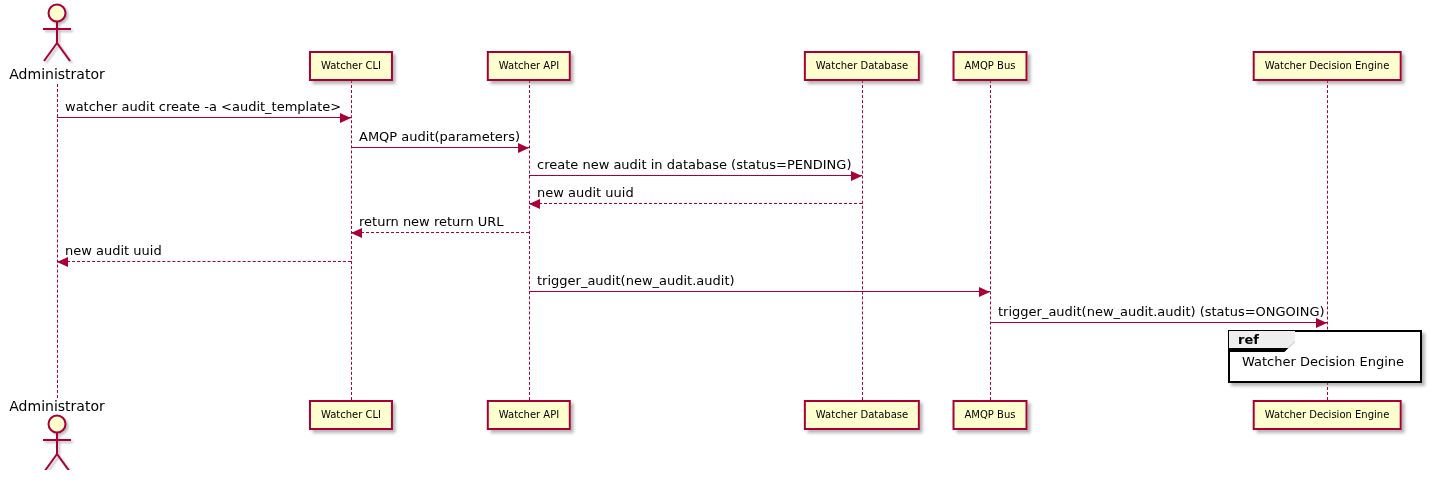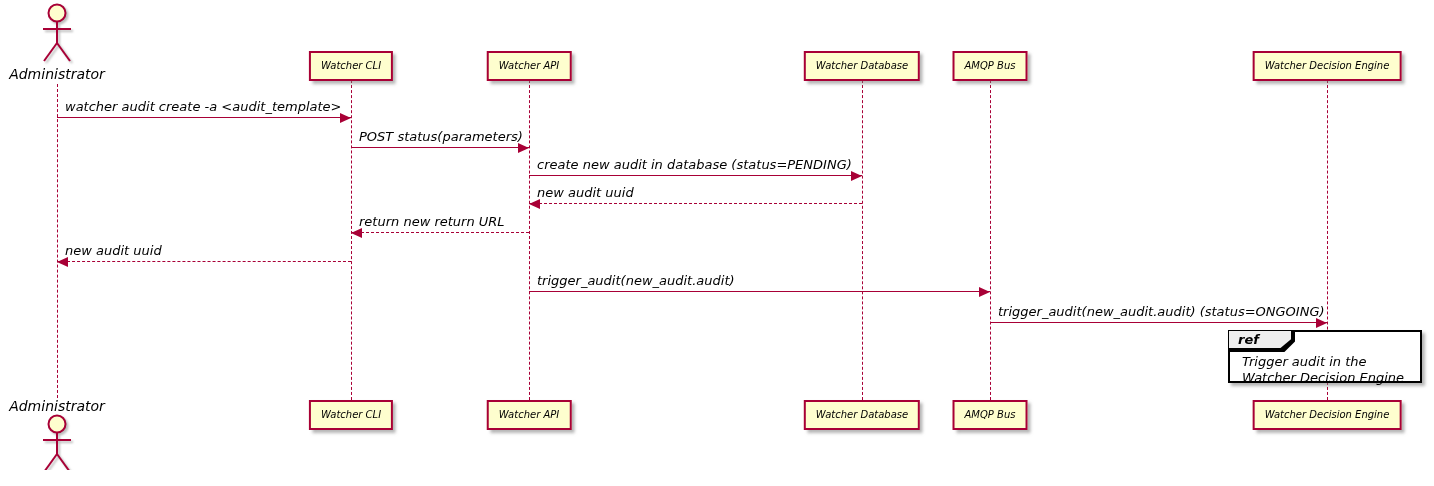--- a/index.html
+++ b/index.html
@@ -4,21 +4,20 @@
 <style>
   html, body { margin: 0; padding: 0; background: #ffffff; }
   #diagram {
     position: relative;
     width: 1434px;
     height: 470px;
     background: var(--bg, #ffffff);
     font-family: "DejaVu Sans", "Liberation Sans", sans-serif;
     color: var(--text, #000000);
     overflow: hidden;
-    font-style: italic;
   }
   .pbox {
     position: absolute;
     transform: translateX(-50%);
     background: var(--pfill, #FEFECE);
     border: 2px solid var(--accent, #A80036);
     padding: 5px 10px;
     font-size: 10px;
     line-height: 16px;
     white-space: nowrap;
@@ -79,20 +78,21 @@
     width: 66px; height: 21px;
     background: var(--refborder, #000000);
     clip-path: polygon(0 0, 100% 0, 100% 50%, 84% 100%, 0 100%);
   }
   .ref-head-inner {
     position: absolute;
     top: 0; left: 0;
     width: 62px; height: 17px;
     background: var(--refhead, #EEEEEE);
     clip-path: polygon(0 0, 100% 0, 100% 48%, 83% 100%, 0 100%);
+    padding-left: 24px;
   }
   .ref-keyword {
     position: absolute;
     top: 1px; left: 9px;
     font-size: 13px;
     font-weight: bold;
   }
   .ref-line {
     position: relative;
     margin-left: 12px;
@@ -141,21 +141,21 @@
     <div class="msg" style="left: 57px; top: 117px; width: 294px;">
       <div class="line solid">
         <div class="arrowhead to-right"></div>
       </div>
       <div class="label">watcher audit create -a &lt;audit_template&gt;</div>
     </div>
     <div class="msg" style="left: 351px; top: 147px; width: 178px;">
       <div class="line solid">
         <div class="arrowhead to-right"></div>
       </div>
-      <div class="label">POST status(parameters)</div>
+      <div class="label">AMQP audit(parameters)</div>
     </div>
     <div class="msg" style="left: 529px; top: 175px; width: 333px;">
       <div class="line solid">
         <div class="arrowhead to-right"></div>
       </div>
       <div class="label">create new audit in database (status=PENDING)</div>
     </div>
     <div class="msg" style="left: 529px; top: 203px; width: 333px;">
       <div class="line dashed">
         <div class="arrowhead to-left"></div>
@@ -186,17 +186,16 @@
       </div>
       <div class="label">trigger_audit(new_audit.audit) (status=ONGOING)</div>
     </div>
     <div class="ref-frag" style="left: 1228px; top: 330px; width: 194px; height: 53px;">
       <div class="ref-head-outer">
         <div class="ref-head-inner">
           <div class="ref-keyword">ref</div>
         </div>
       </div>
       <div class="ref-body">
-        <div class="ref-line">Trigger audit in the</div>
         <div class="ref-line">Watcher Decision Engine</div>
       </div>
     </div>
   </div>
 
 </body></html>

